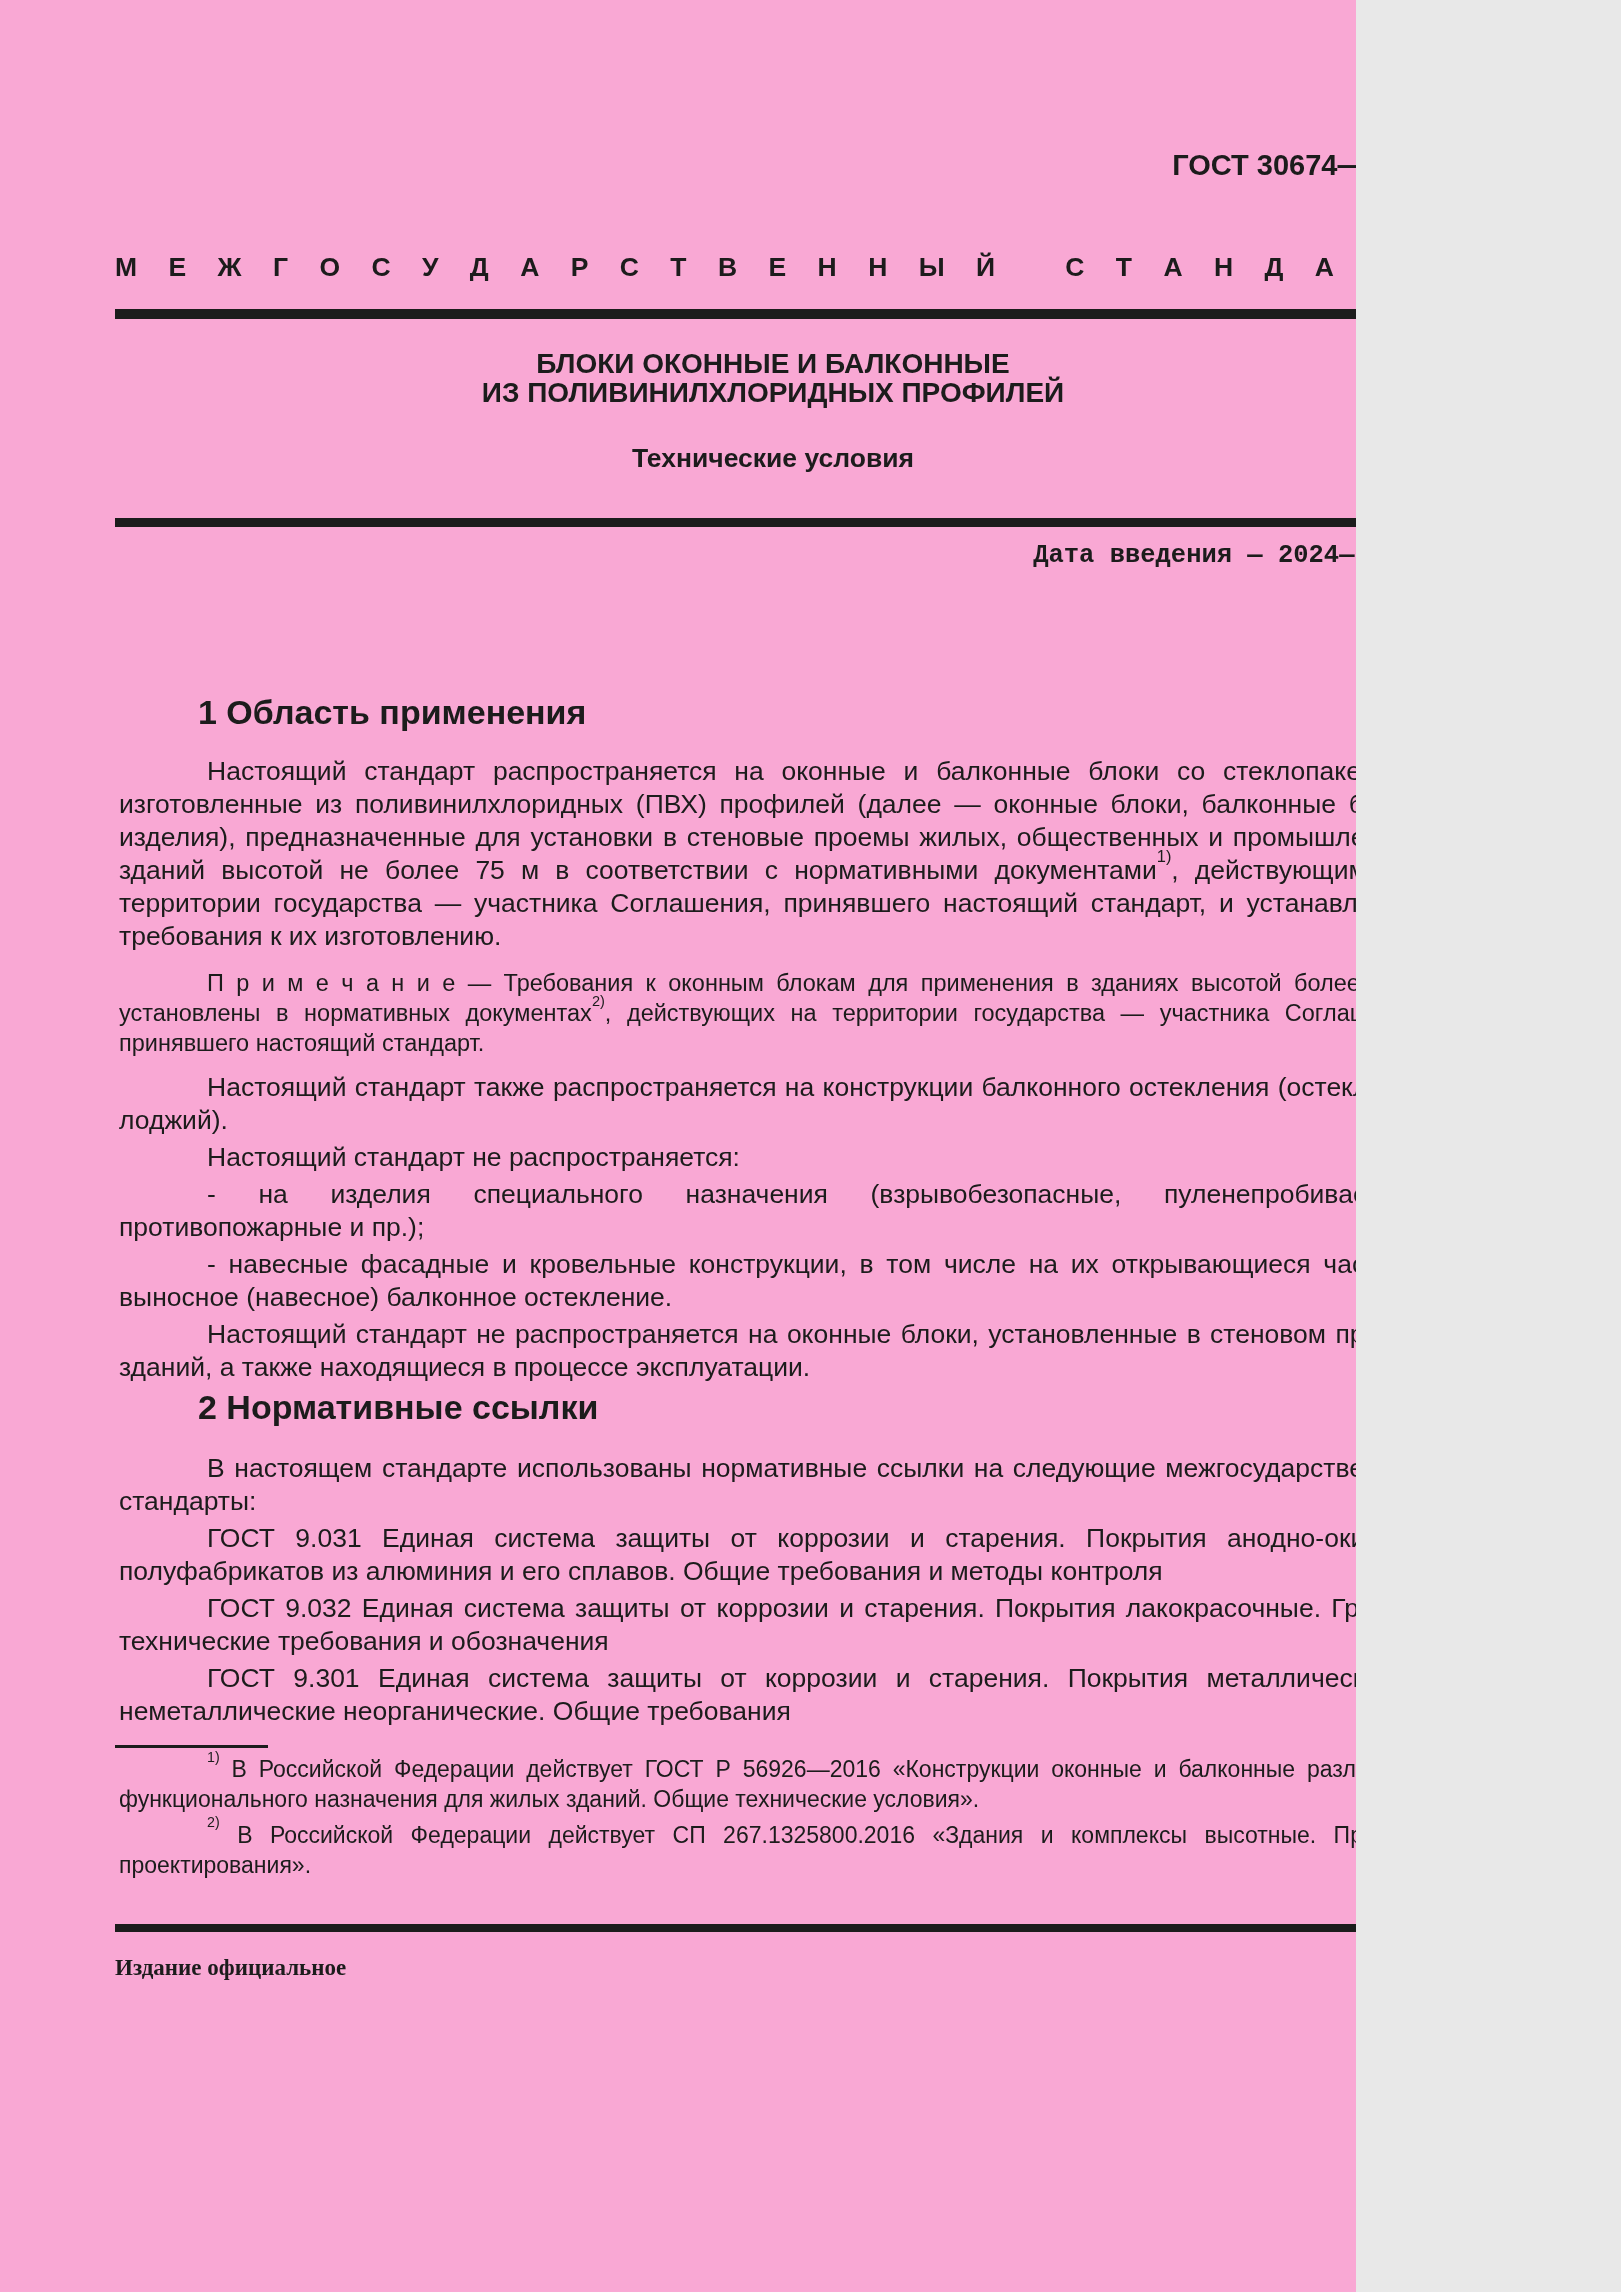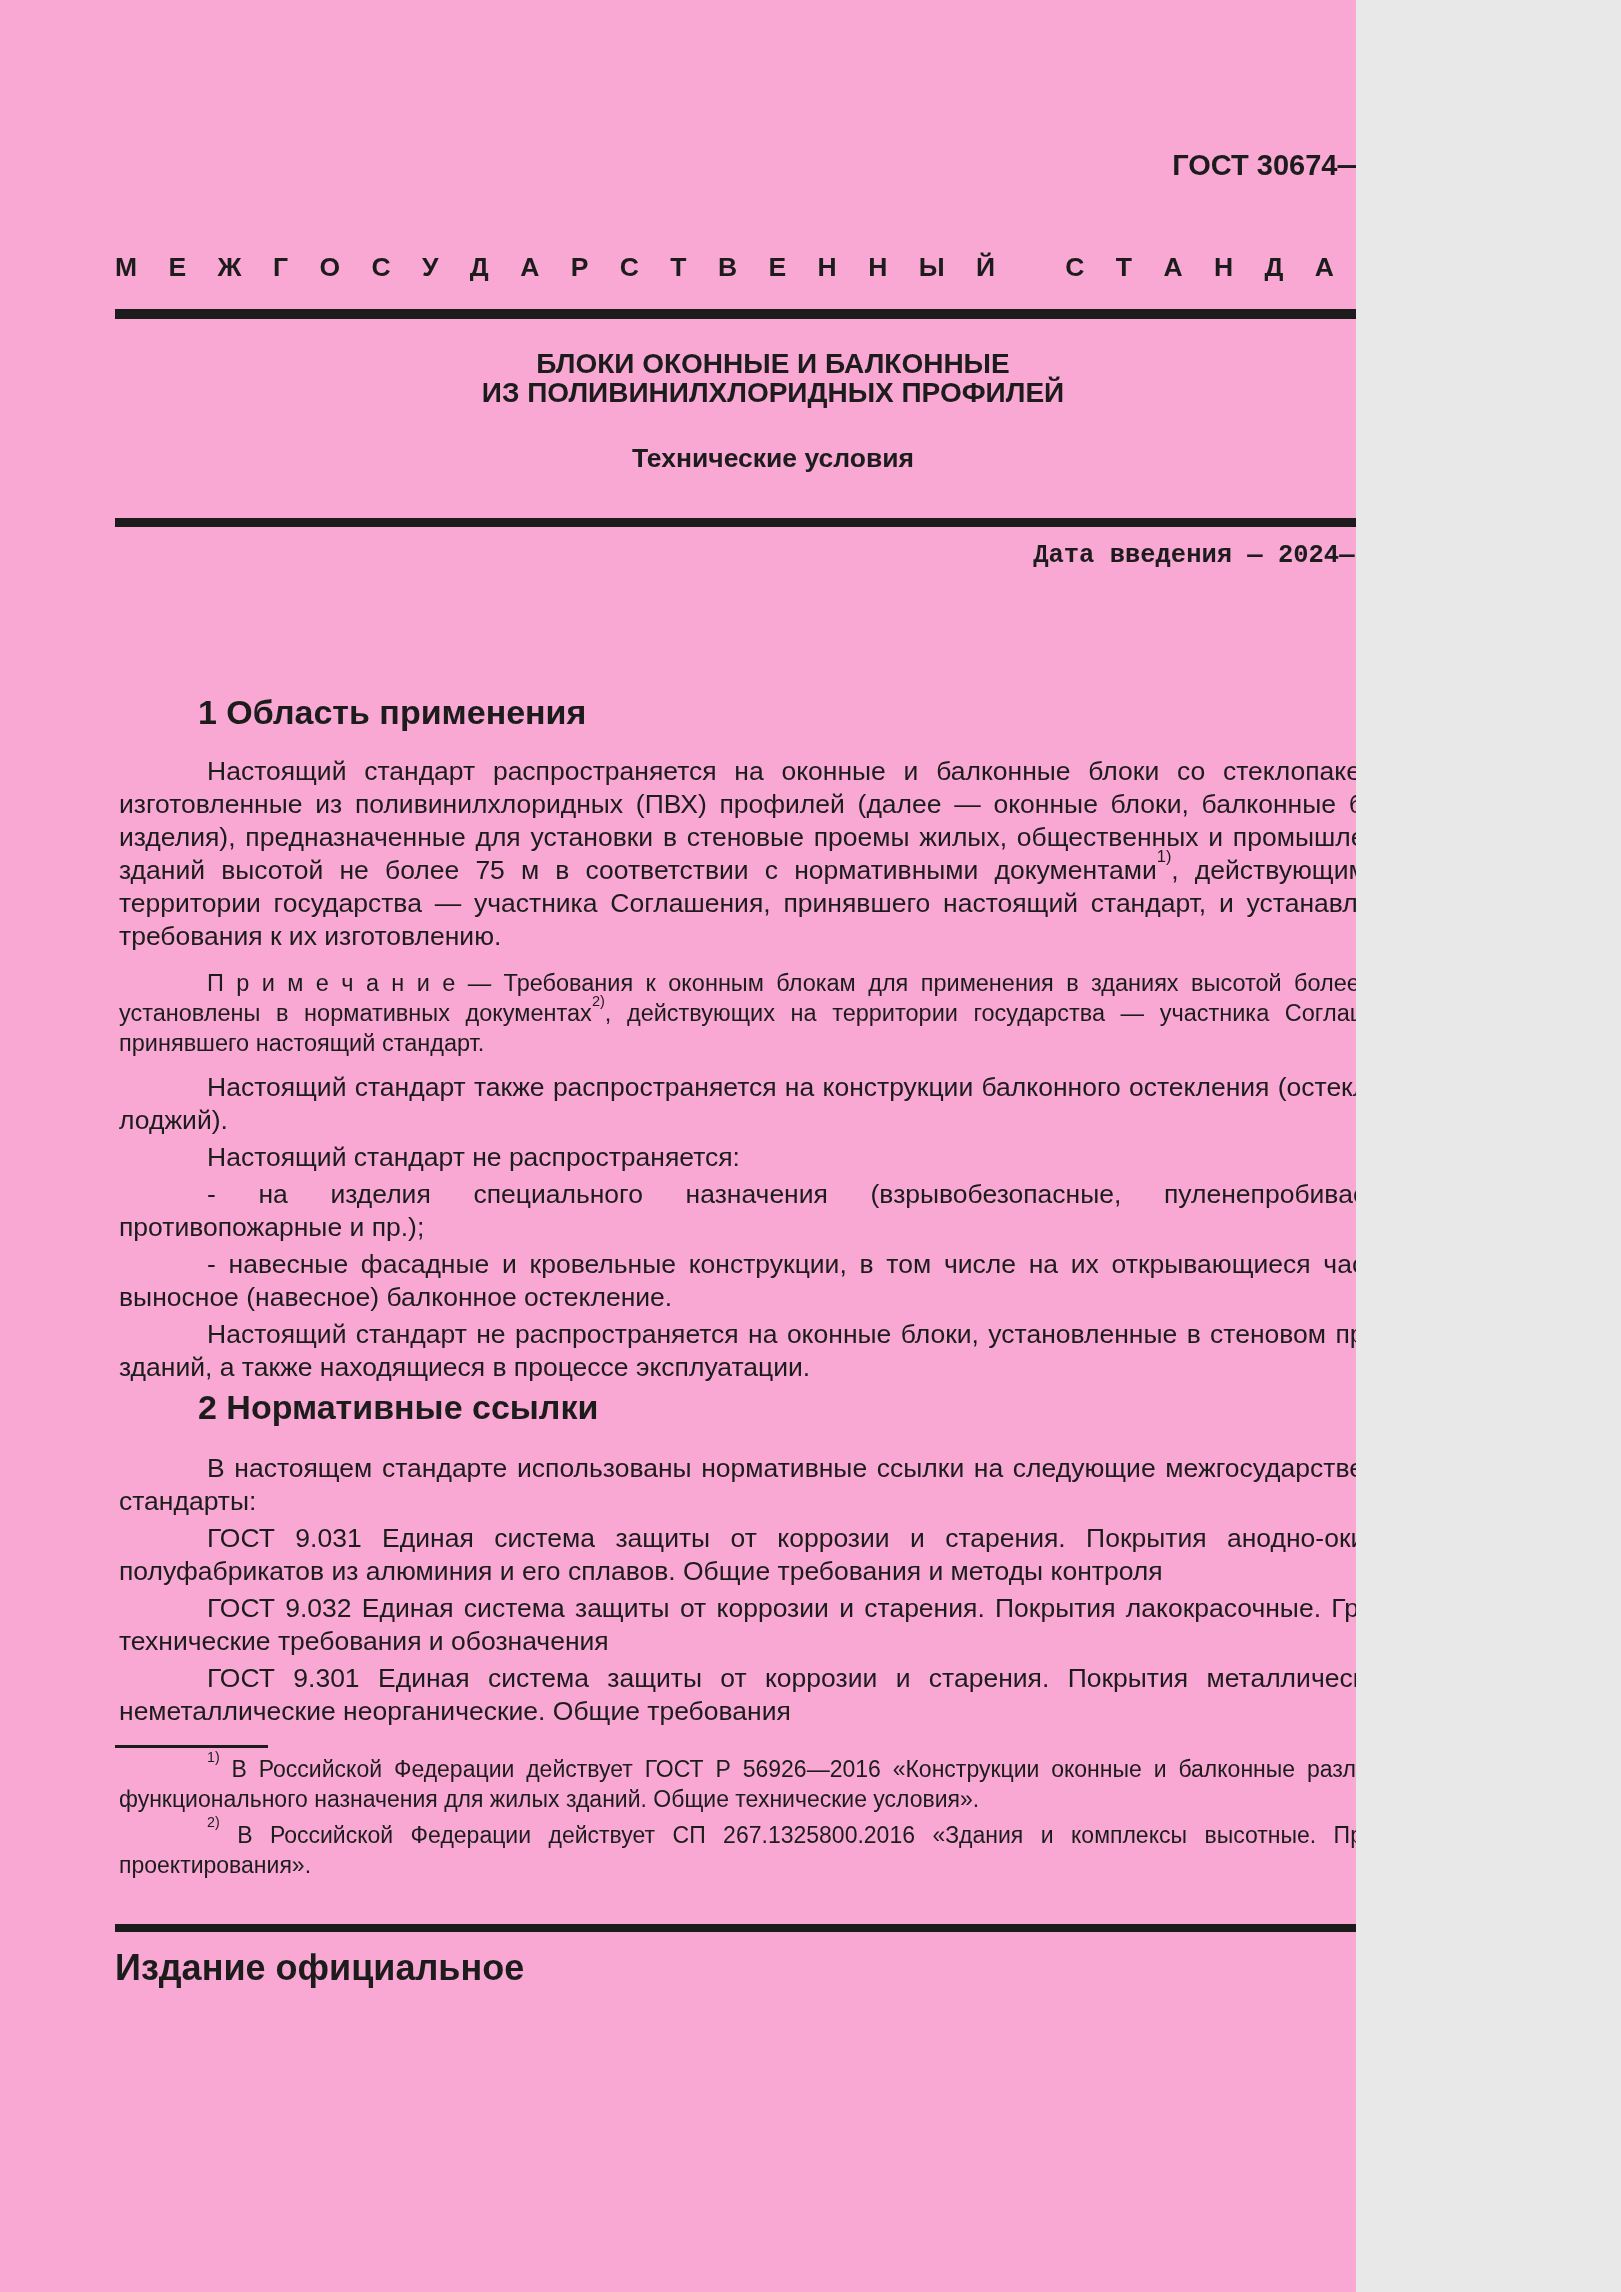--- a/index.html
+++ b/index.html
@@ -106,22 +106,23 @@
     font-size: 23px;
     line-height: 30px;
     text-align: justify;
     text-indent: 88px;
   }
   .fn { margin-top: 5.9px; }
   .rule-bottom { margin-top: 44px; height: 8.8px; }
   .edition {
     margin-top: 19.6px;
     font-weight: bold;
-    font-size: 36px;
-    line-height: 31px;
+    font-size: 23px;
+    line-height: 31px;
+    font-family: Liberation Serif, serif;
   }
   .page-number {
     margin-top: 9.8px;
     font-size: 25.5px;
     line-height: 31px;
     text-align: right;
   }
 </style>
 </head>
 <body>

